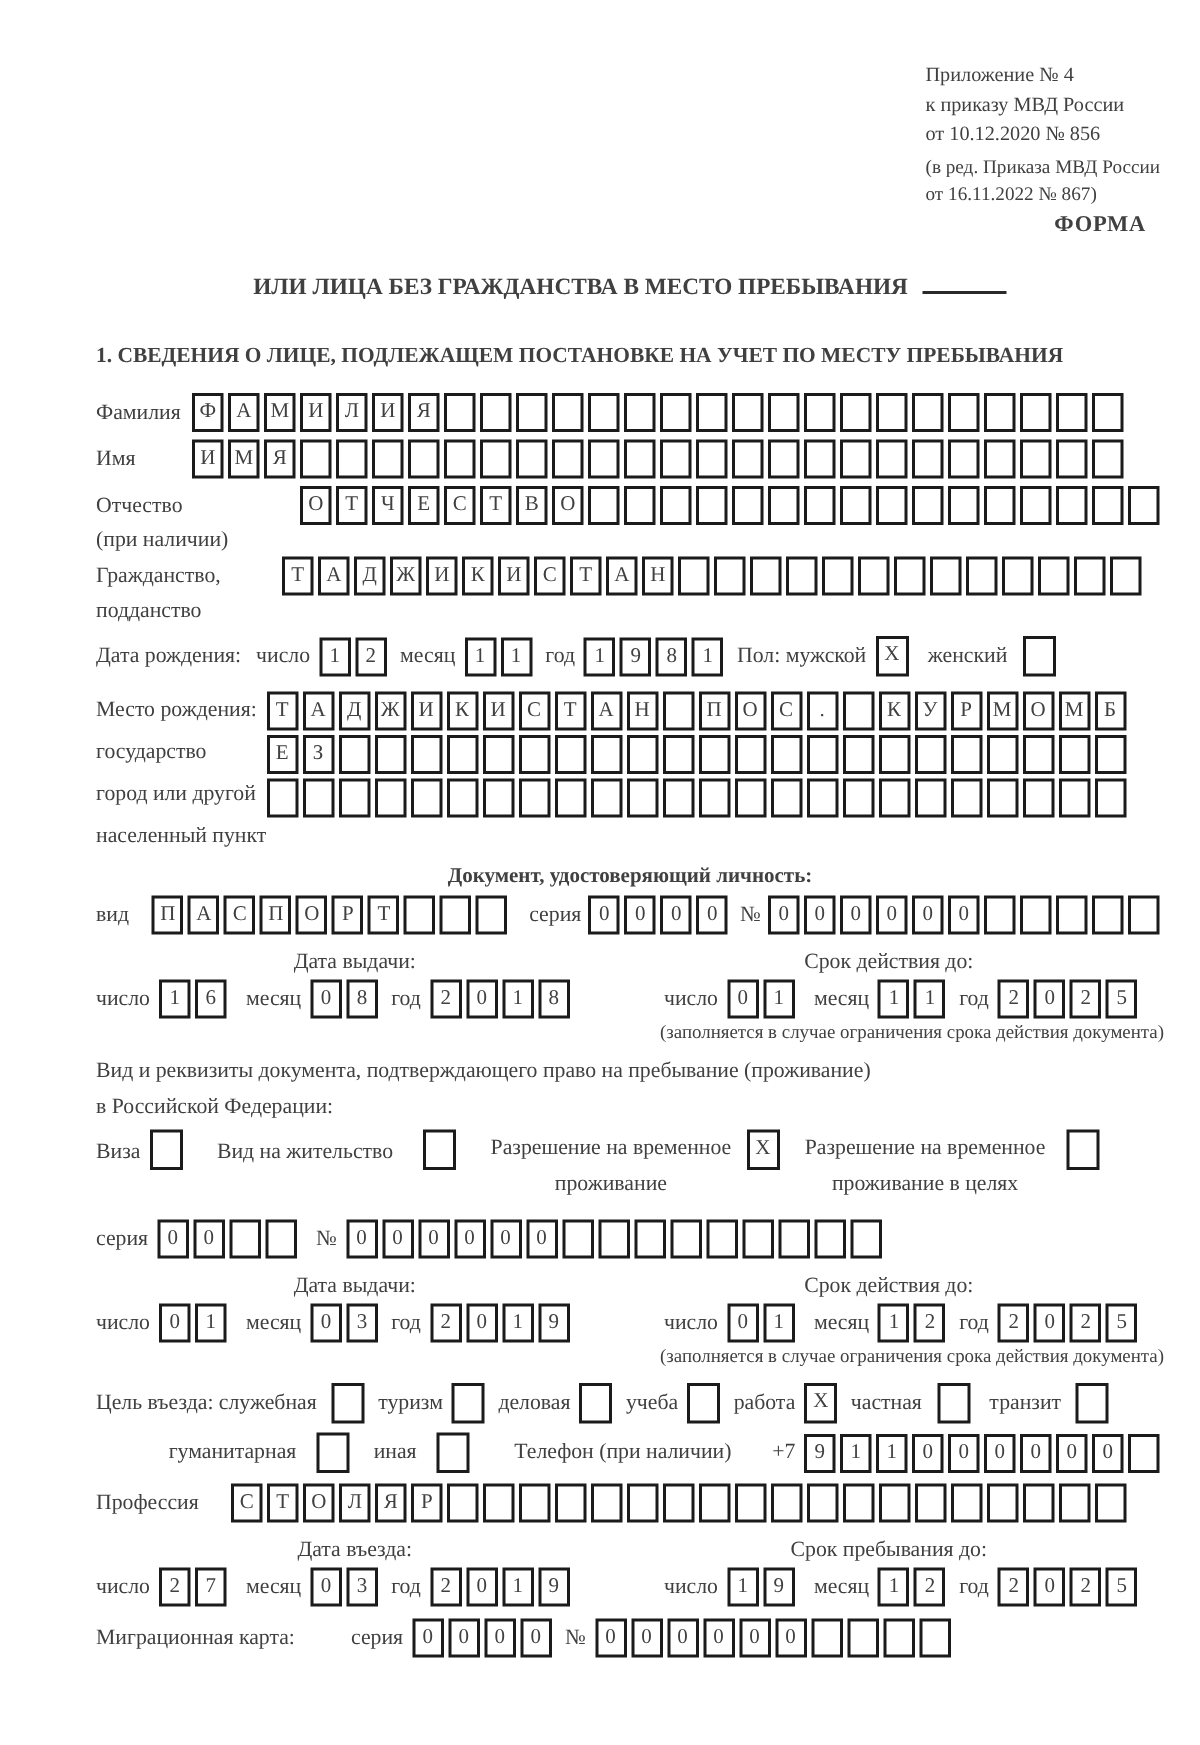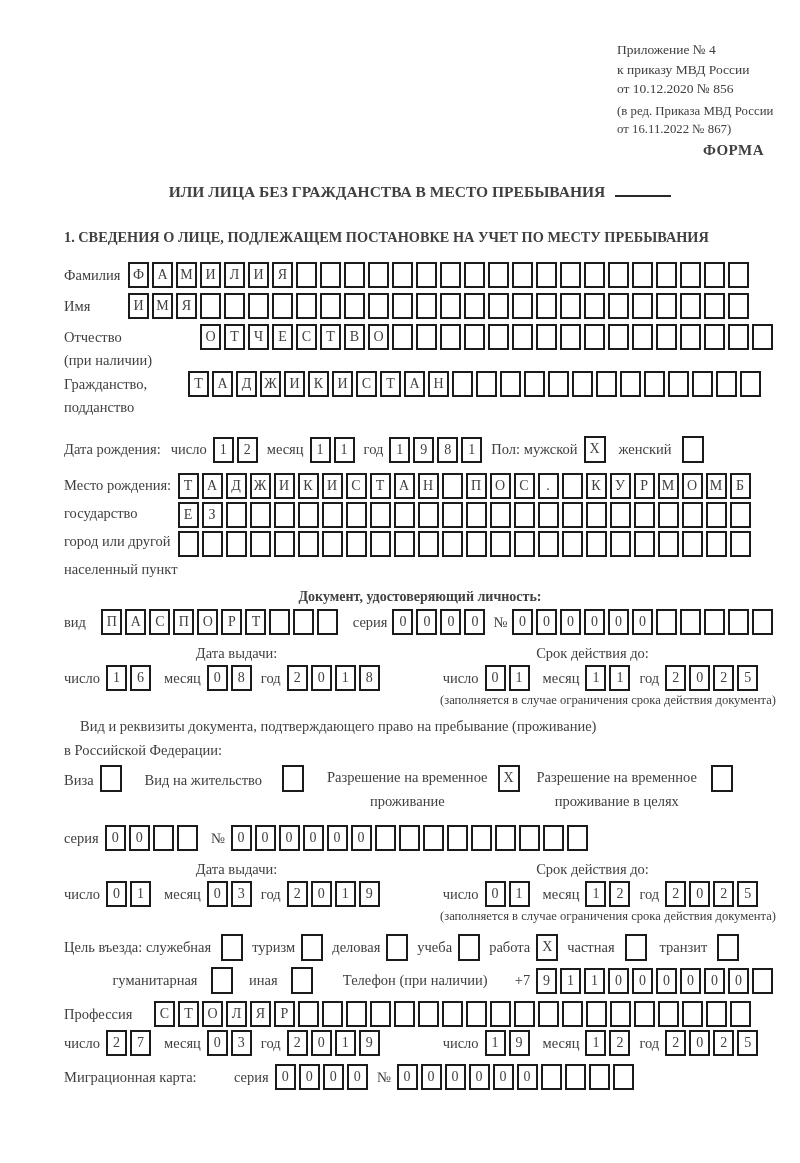--- a/index.html
+++ b/index.html
@@ -183,21 +183,21 @@
         <span class="cell"></span>
         <span class="cell"></span>
         <span class="cell"></span>
         <span class="cell"></span>
         <span class="cell"></span>
         <span class="cell"></span>
       </span>
   </div>
   <div class="lbl" style="margin-top:2px;">подданство</div>
 
-  <div class="frow" style="margin-top:20px;align-items:center;">
+  <div class="frow" style="margin-top:8px;align-items:center;">
     <span class="lbl">Дата рождения:</span>
     <span class="gap10"></span>
     <span class="lbl">число</span>
       <span class="gap6"></span>
     <span class="cells">
         <span class="cell">1</span>
         <span class="cell">2</span>
       </span>
     <span class="gap6"></span>
     <span class="lbl">месяц</span>
@@ -407,21 +407,21 @@
       <span class="cells">
           <span class="cell">2</span>
           <span class="cell">0</span>
           <span class="cell">2</span>
           <span class="cell">5</span>
         </span>
     </span>
   </div>
   <div class="small-note" style="text-align:right;margin-top:2px;">(заполняется в случае ограничения срока действия документа)</div>
 
-  <div class="lbl" style="margin-top:10px;margin-left:16px;">Вид и реквизиты документа, подтверждающего право на пребывание (проживание)</div>
+  <div class="lbl" style="margin-top:10px;">Вид и реквизиты документа, подтверждающего право на пребывание (проживание)</div>
   <div class="lbl" style="margin-top:7px;">в Российской Федерации:</div>
 
   <div class="frow" style="margin-top:6px;align-items:flex-start;">
     <span class="lbl" style="line-height:30px;">Виза</span>
       <span class="gap6"></span>
     <span class="cell cb"></span>
     <span class="gap20"></span>
     <span class="lbl" style="line-height:30px;">Вид на жительство</span>
       <span class="gap20"></span>
     <span class="cell cb"></span>
@@ -611,20 +611,24 @@
         <span class="cell"></span>
         <span class="cell"></span>
         <span class="cell"></span>
         <span class="cell"></span>
         <span class="cell"></span>
         <span class="cell"></span>
         <span class="cell"></span>
       </span>
   </div>
 
+  <div class="halves">
+    <div class="half-l">Дата въезда:</div>
+    <div class="half-r">Срок пребывания до:</div>
+  </div>
   <div class="frow" style="margin-top:3px;">
     <span class="dgroup">
       <span class="lbl">число</span>
         <span class="gap6"></span>
       <span class="cells">
           <span class="cell">2</span>
           <span class="cell">7</span>
         </span>
         <span class="gap10"></span>
       <span class="lbl">месяц</span>

